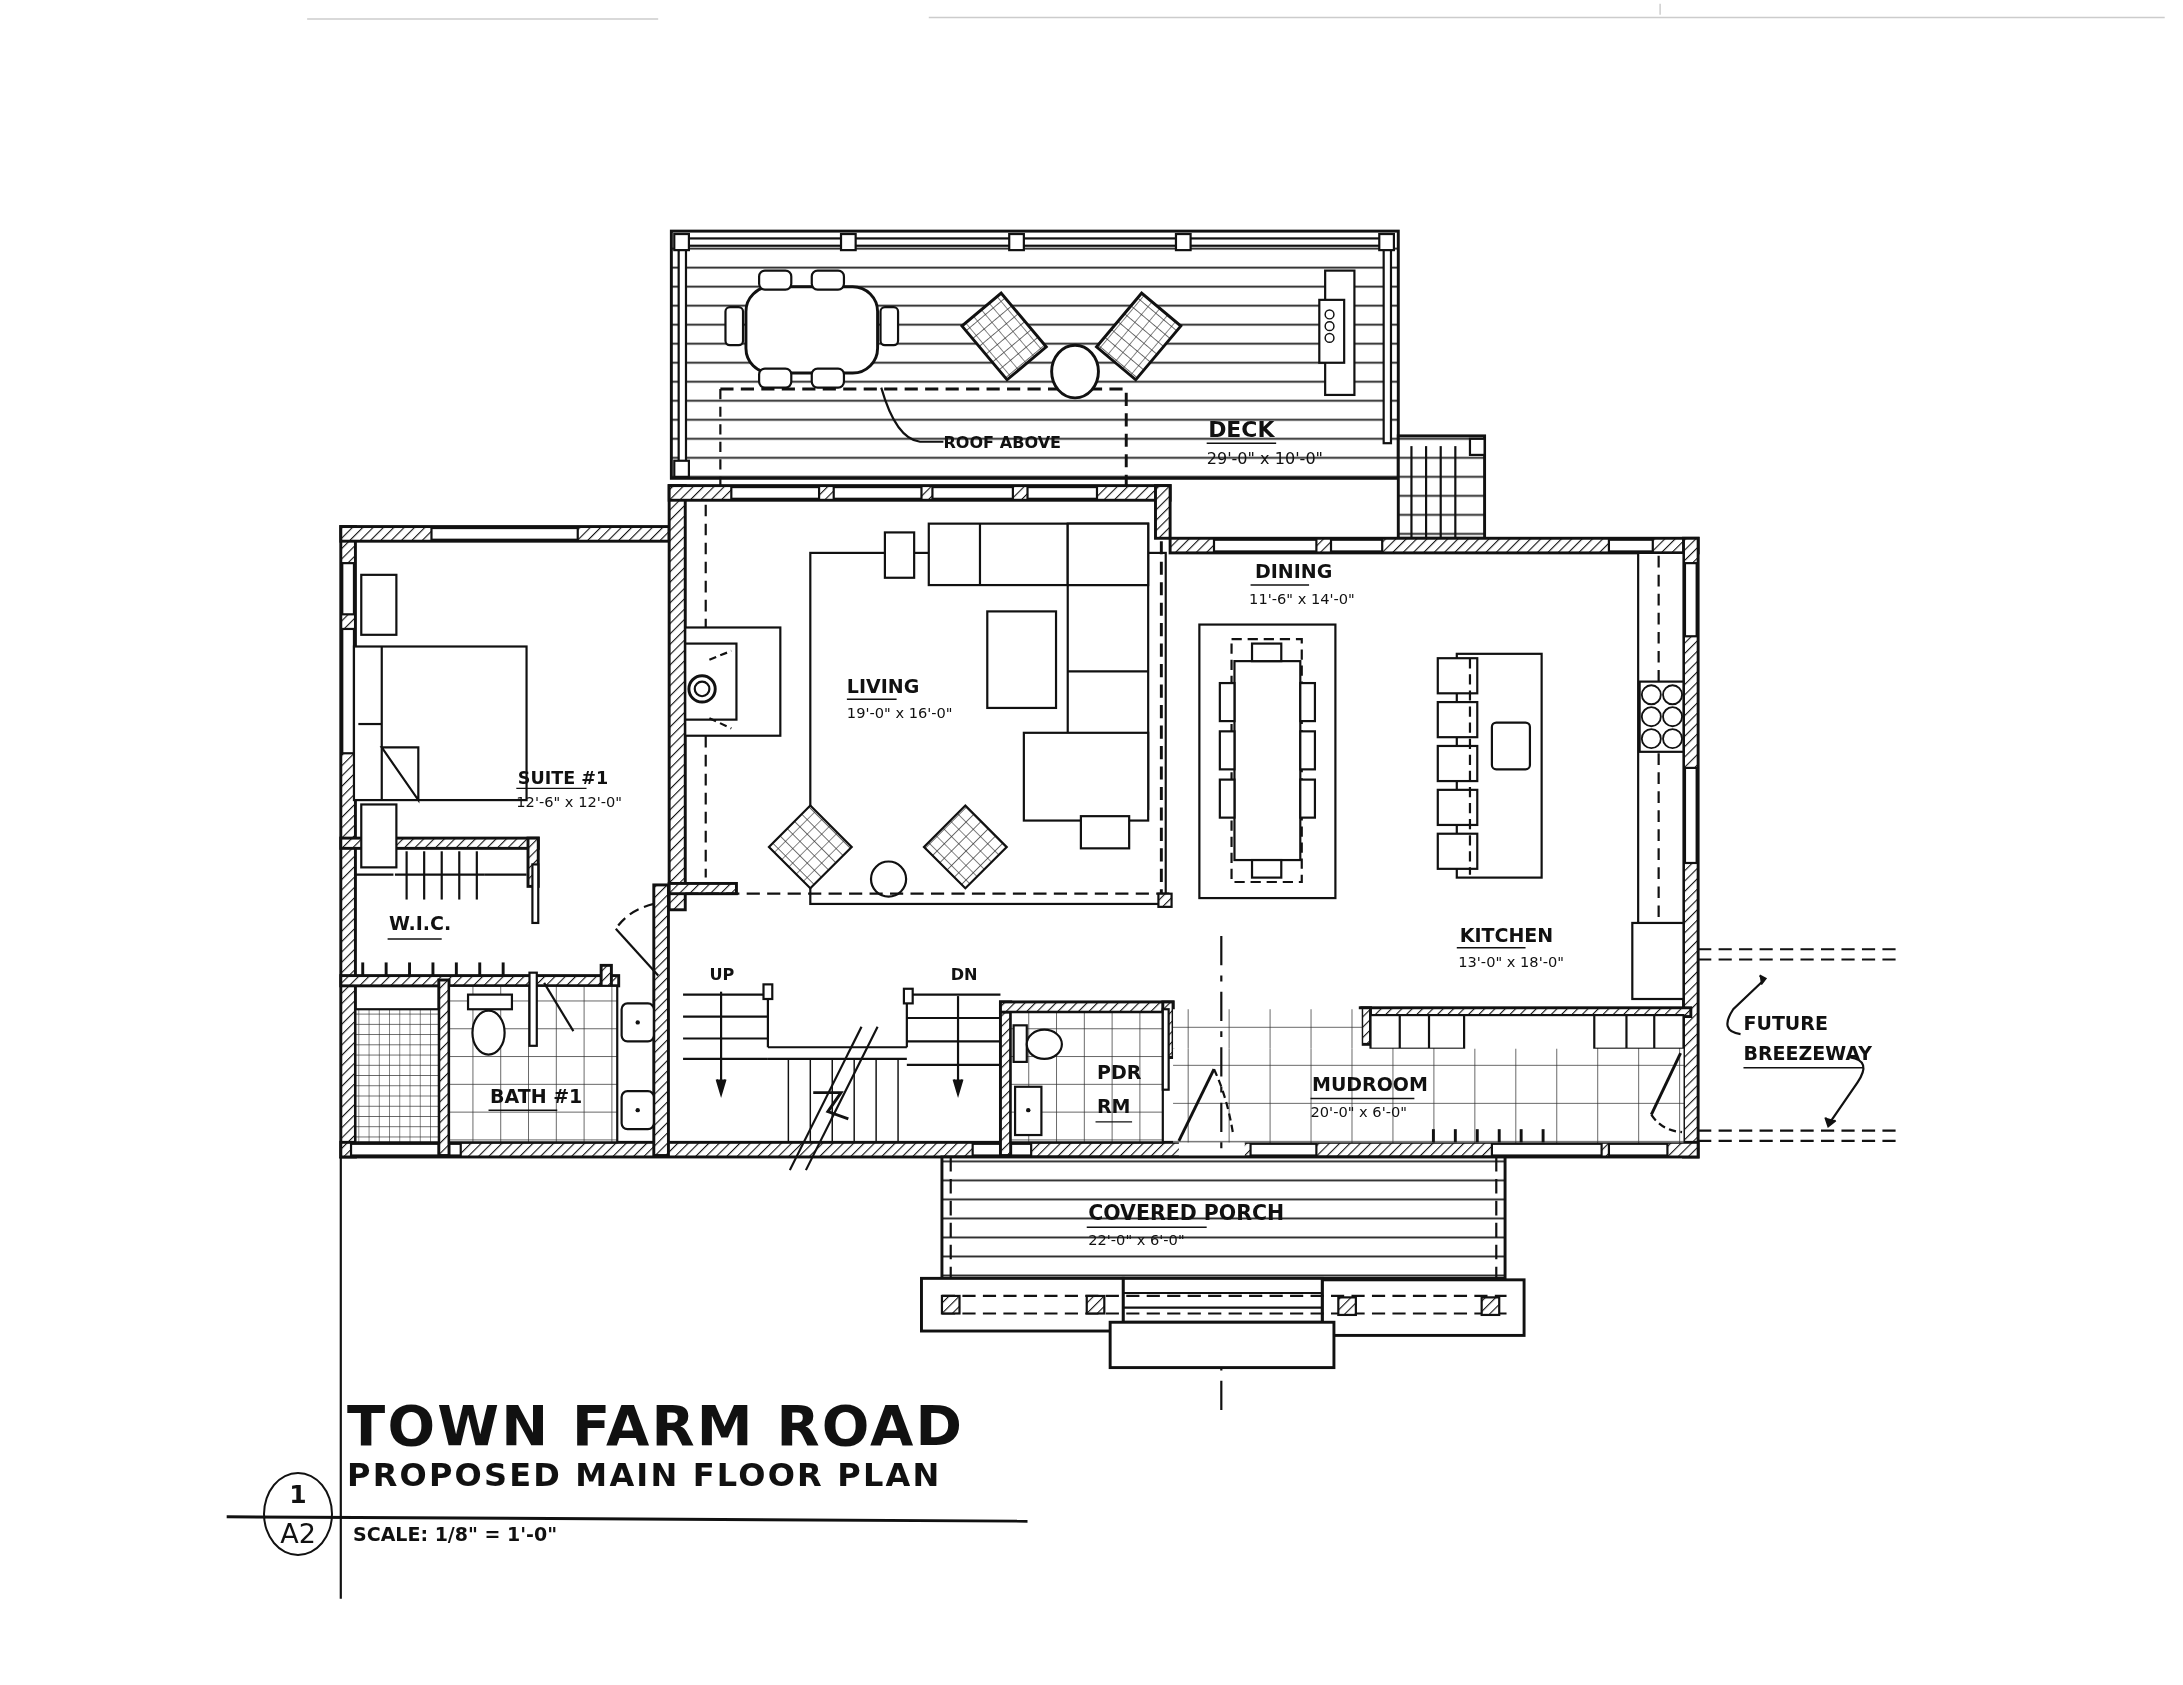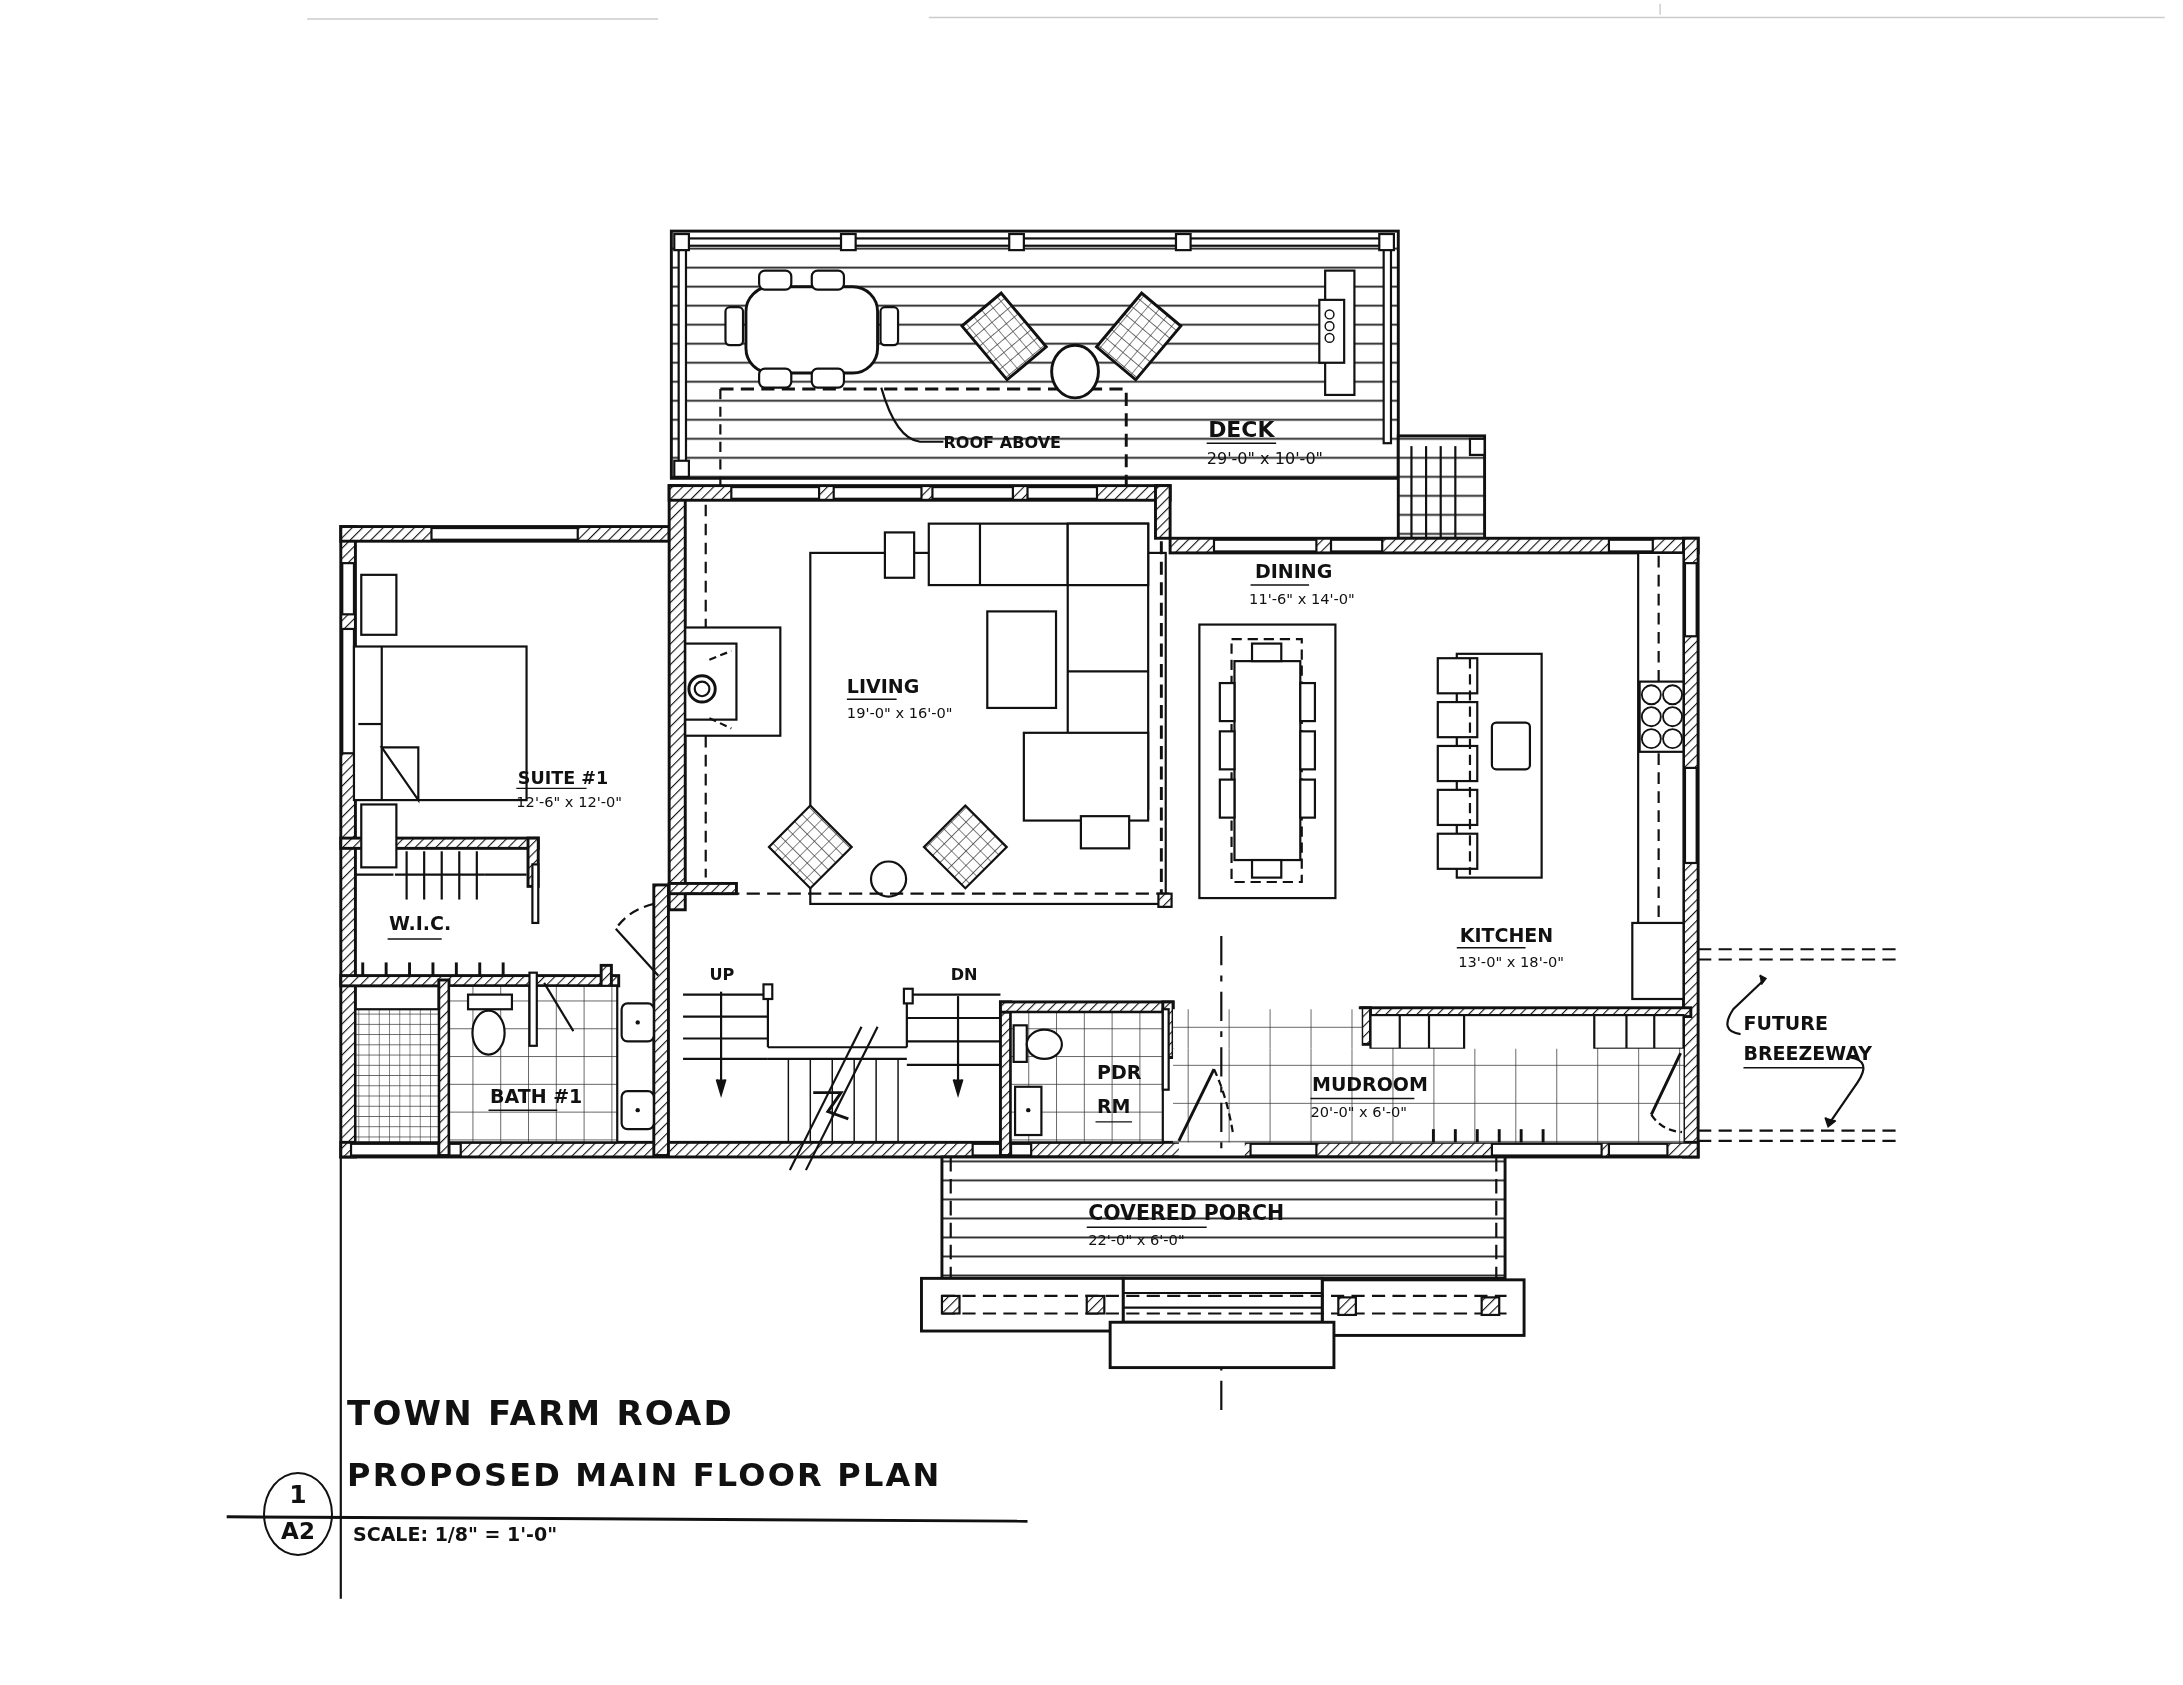--- a/index.html
+++ b/index.html
@@ -2,26 +2,26 @@
 <html style="font-size:11.7px"><head>
 <meta charset="utf-8">
 <style>
   html,body{margin:0;padding:0;background:#ffffff;}
   body{width:2183px;height:1685px;position:relative;overflow:hidden;font-family:"DejaVu Sans",sans-serif;}
   svg#plan{position:absolute;left:0;top:0;}
   .lbl{font-family:"DejaVu Sans",sans-serif;font-weight:bold;fill:#111;}
   .dim{font-family:"DejaVu Sans",sans-serif;fill:#111;}
   .title-block{position:absolute;left:0;top:0;}
   .t1,.t2{position:absolute;font-family:"DejaVu Sans",sans-serif;font-weight:bold;color:#111;letter-spacing:2.2px;white-space:nowrap;}
-  .t1{left:347px;top:1393px;font-size:34px;}
+  .t1{left:347px;top:1393px;font-size:56px;}
   .t2{left:347px;top:1456px;font-size:32px;}
   .scale{position:absolute;left:353px;top:1523px;font-family:"DejaVu Sans",sans-serif;font-weight:bold;font-size:19px;color:#111;white-space:nowrap;}
   .bubble{position:absolute;left:263px;top:1472px;width:66px;height:80px;border:2.2px solid #111;border-radius:50%;}
   .bubble .num{position:absolute;left:0;right:0;top:5.9px;text-align:center;font-size:25px;font-weight:bold;color:#111;}
-  .bubble .sheet{position:absolute;left:0;right:0;top:44px;text-align:center;font-size:23px;font-weight:bold;color:#111;}
+  .bubble .sheet{position:absolute;left:0;right:0;top:44px;text-align:center;font-size:27px;font-weight:normal;color:#111;}
 </style>
 </head>
 <body>
 
 <svg id="plan" width="2183" height="1685" viewBox="0 0 2985 2304" xmlns="http://www.w3.org/2000/svg">
   <defs>
     <pattern id="hatch" width="10" height="10" patternUnits="userSpaceOnUse" patternTransform="rotate(45)">
       <rect width="10" height="10" fill="#fff"></rect>
       <line x1="0" y1="0" x2="0" y2="10" stroke="#111" stroke-width="3"></line>
     </pattern>

